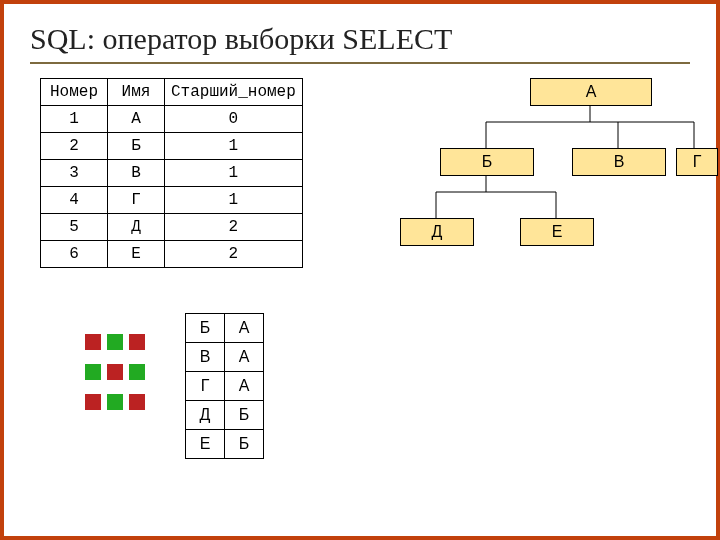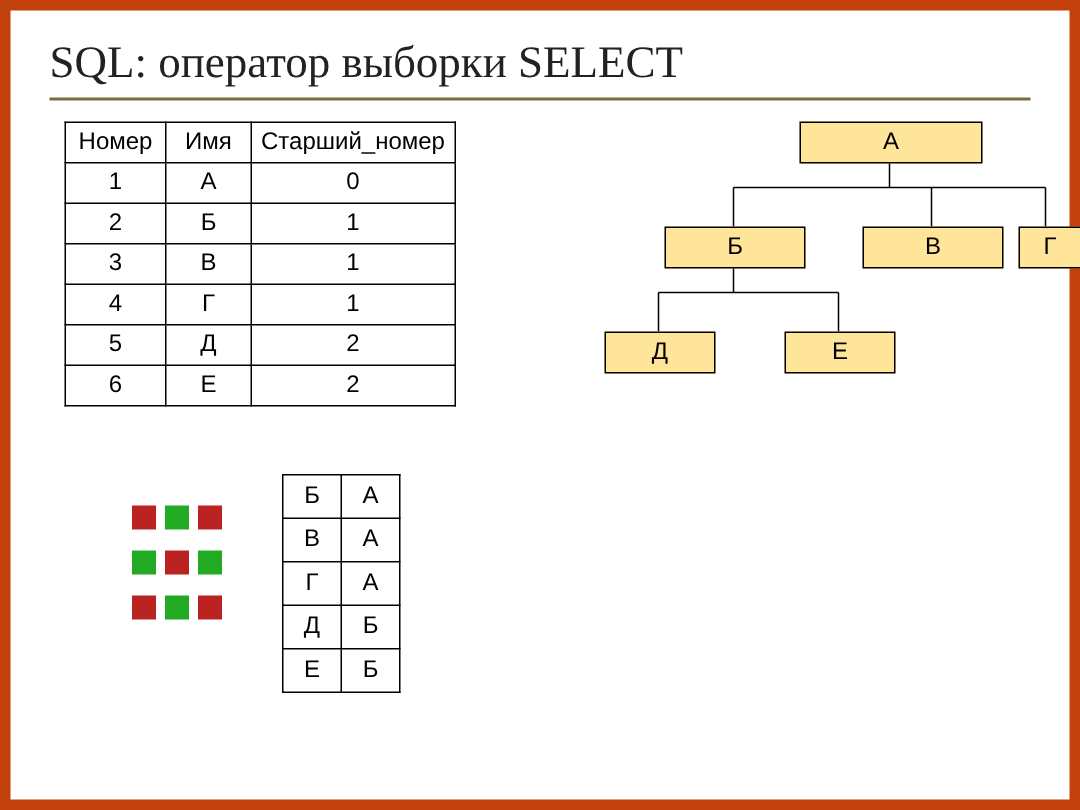--- a/index.html
+++ b/index.html
@@ -8,21 +8,21 @@
     width: 720px;
     height: 540px;
     font-family: Arial, sans-serif;
     background: #fff;
     box-sizing: border-box;
     position: relative;
   }
   .slide {
     width: 720px;
     height: 540px;
-    border: 7px solid #c2410c;
+    border: 4px solid #c2410c;
     box-sizing: border-box;
     padding: 18px 26px;
     position: relative;
   }
   .title {
     font-family: "Times New Roman", serif;
     font-size: 30px;
     color: #222;
     border-bottom: 2px solid #7d6a3f;
     padding-bottom: 6px;
@@ -40,20 +40,21 @@
     top: 0;
     border-collapse: collapse;
   }
   .table1 th,
   .table1 td {
     border: 1px solid #000;
     padding: 4px 6px;
     font-size: 16px;
     text-align: center;
     font-weight: normal;
+    font-family: Liberation Mono, monospace;
   }
   .table1 th { font-weight: normal; }
   .col-nomer { width: 54px; }
   .col-name  { width: 44px; }
   .col-senior{ width: 120px; }
 
   
   .table2 {
     position: absolute;
     left: 155px;

